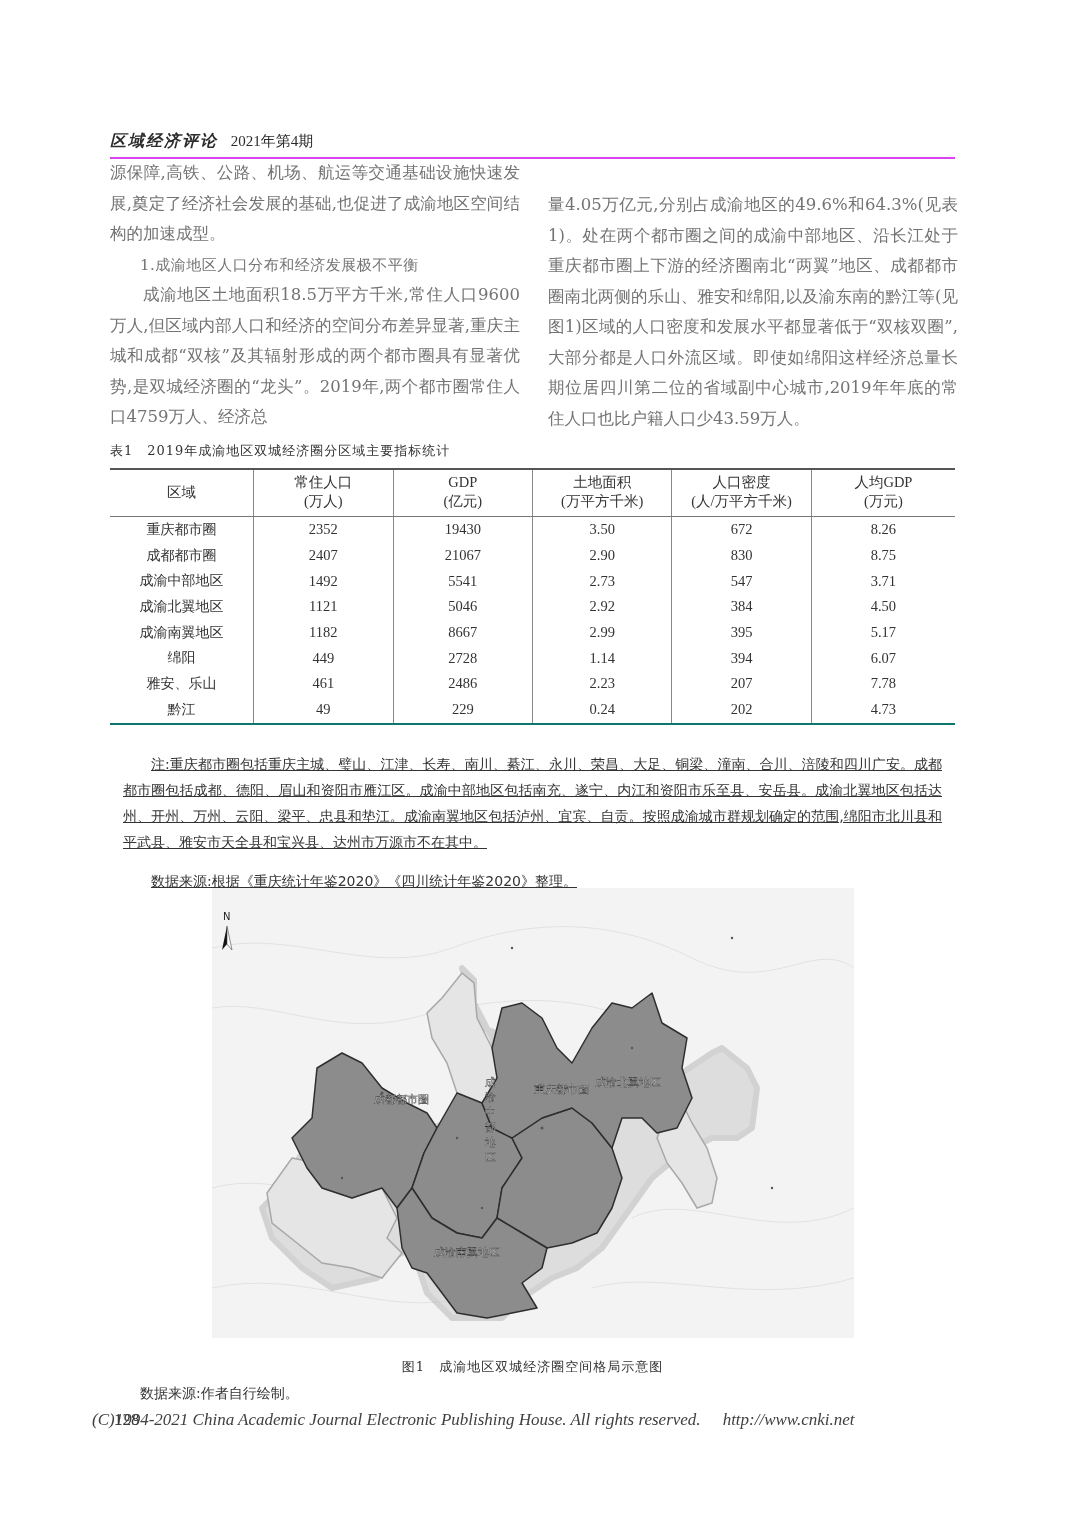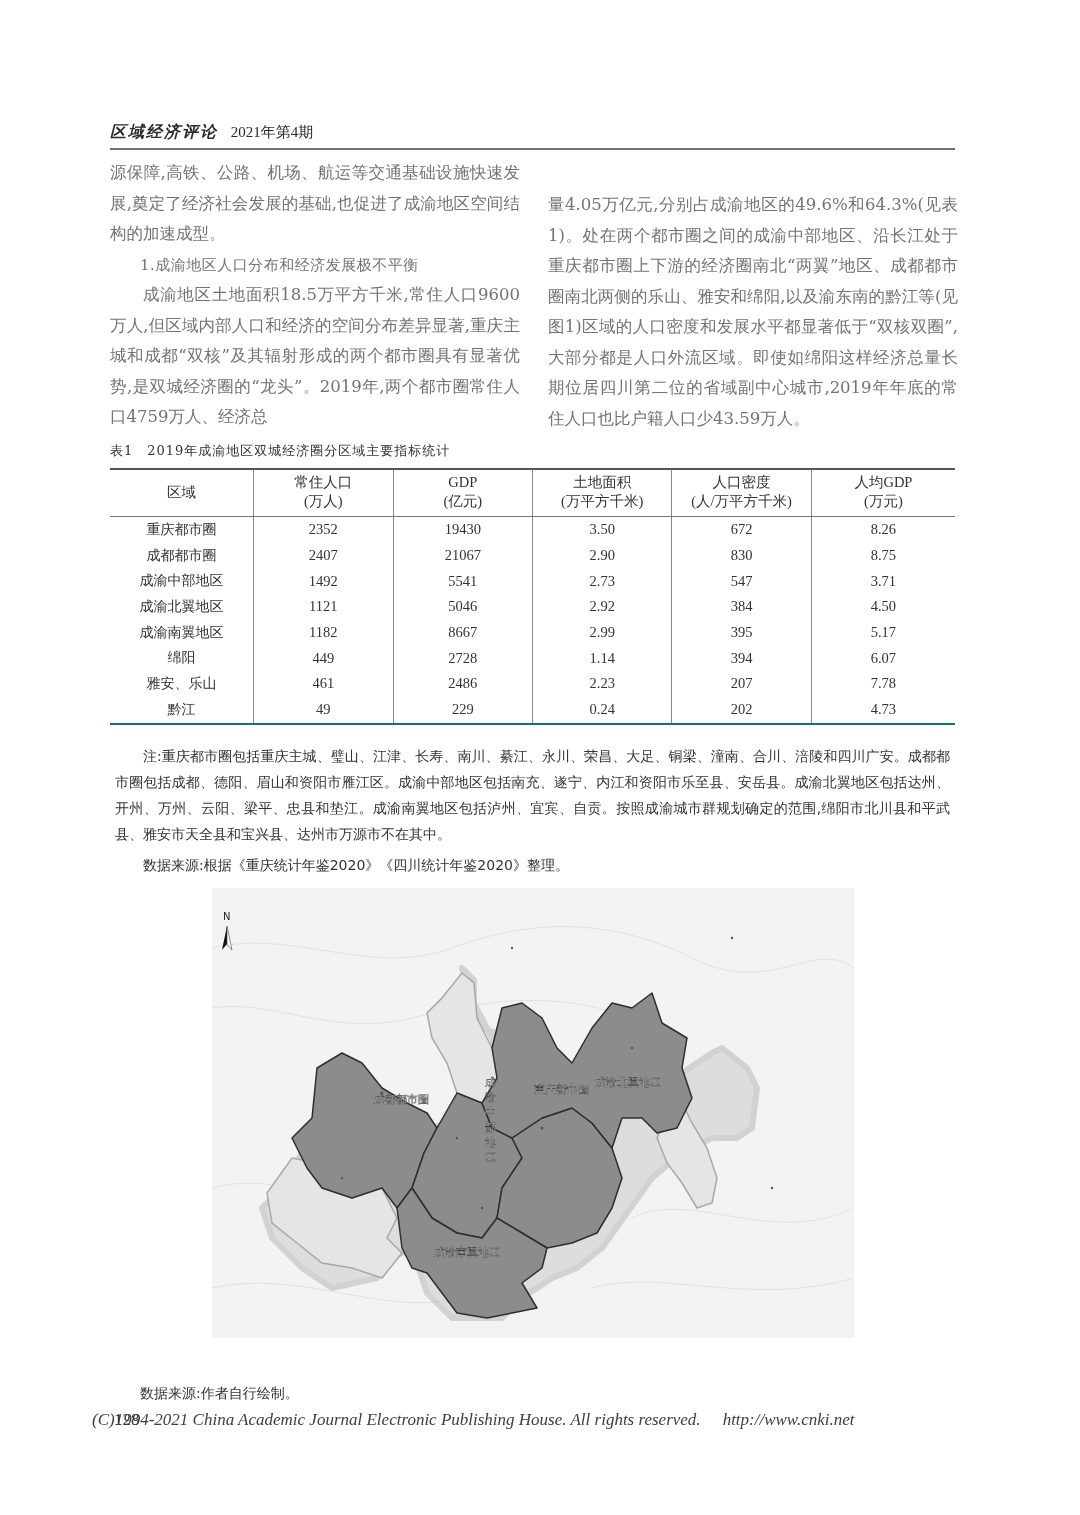--- a/index.html
+++ b/index.html
@@ -1,21 +1,21 @@
 <!DOCTYPE html>
 <html><head>
 <meta charset="utf-8">
 <style>
   html, body { margin: 0; padding: 0; background: #ffffff; }
   body { width: 1080px; height: 1515px; position: relative; overflow: hidden;
          font-family: "DejaVu Serif", "Liberation Serif", serif; color: #2b2b2b; }
   .page { position: absolute; left: 0; top: 0; width: 1080px; height: 1515px; }
 
-  .running-header { position: absolute; left: 110px; top: 122px; width: 845px; height: 26px;
-                    border-bottom: 2px solid #737373; font-size: 15px; }
+  .running-header { position: absolute; left: 110px; top: 131px; width: 845px; height: 26px;
+                    border-bottom: 2px solid #d946ef; font-size: 15px; }
   .journal-name { font-weight: bold; font-style: italic; letter-spacing: 2px; font-size: 16px; }
   .issue { margin-left: 8px; font-family: "Liberation Serif", serif; font-size: 15px; }
 
   .col { position: absolute; top: 158px; width: 410px; font-size: 16.5px; line-height: 30.5px;
          text-align: justify; color: #737373; }
   .col-left { left: 110px; }
   .col-right { left: 548px; margin-top: 32px; }
   .col p { margin: 0; }
   .indent { text-indent: 2em; }
   .section-heading { text-indent: 2em; font-size: 15px; letter-spacing: 0.5px; }
@@ -28,21 +28,21 @@
                    border-top: 2px solid #555; border-bottom: 1px solid #777; }
   .data-table td { text-align: center; height: 25.7px; padding: 0; }
   .data-table th, .data-table td { border-left: 1px solid #888; }
   .data-table th:first-child, .data-table td:first-child { border-left: none; }
   .data-table tr:last-child td { border-bottom: 2px solid #0f766e; }
   .data-table td.region { font-family: "DejaVu Sans", sans-serif; font-size: 14px; }
   .th-sub { display: block; }
 
   .notes { position: absolute; left: 110px; top: 738px; width: 845px; font-size: 14px; line-height: 26px;
            text-align: justify; color: #333; font-family: "DejaVu Sans", sans-serif; }
-  .notes p { margin: 5px; text-indent: 2em; }
+  .notes p { margin: 13px; text-indent: 2em; text-decoration: underline; }
 
   .figure { position: absolute; left: 212px; top: 888px; width: 642px; height: 450px;
             background: #f4f4f4; overflow: hidden; }
   .figure svg { display: block; }
 
   .fig-caption { position: absolute; left: 110px; top: 1358px; width: 845px; text-align: center;
                  font-size: 13px; letter-spacing: 1px; color: #333; }
   .fig-source { position: absolute; left: 140px; top: 1385px; font-size: 14px; color: #333;
                 font-family: "DejaVu Sans", sans-serif; text-align: center; }
 
@@ -233,20 +233,21 @@
         <circle cx="560" cy="300" r="1.2"></circle>
       </g>
       <g>
         <text x="11" y="32" font-family="DejaVu Sans, sans-serif" font-size="10" fill="#222">N</text>
         <path d="M15,38 L10,62 L15,56 Z" fill="#111"></path>
         <path d="M15,38 L20,62 L15,56 Z" fill="#ffffff" stroke="#444" stroke-width="0.6"></path>
       </g>
     </svg>
   </div>
 
+  <div class="fig-caption">图1　成渝地区双城经济圈空间格局示意图</div>
   <div class="fig-source">数据来源:作者自行绘制。</div>
 
   <div class="footer">
     <span>(C)1994-2021 China Academic Journal Electronic Publishing House. All rights reserved.</span><span class="url">http://www.cnki.net</span>
   </div>
   <div class="page-number">128</div>
 
 </div>
 
 </body></html>

